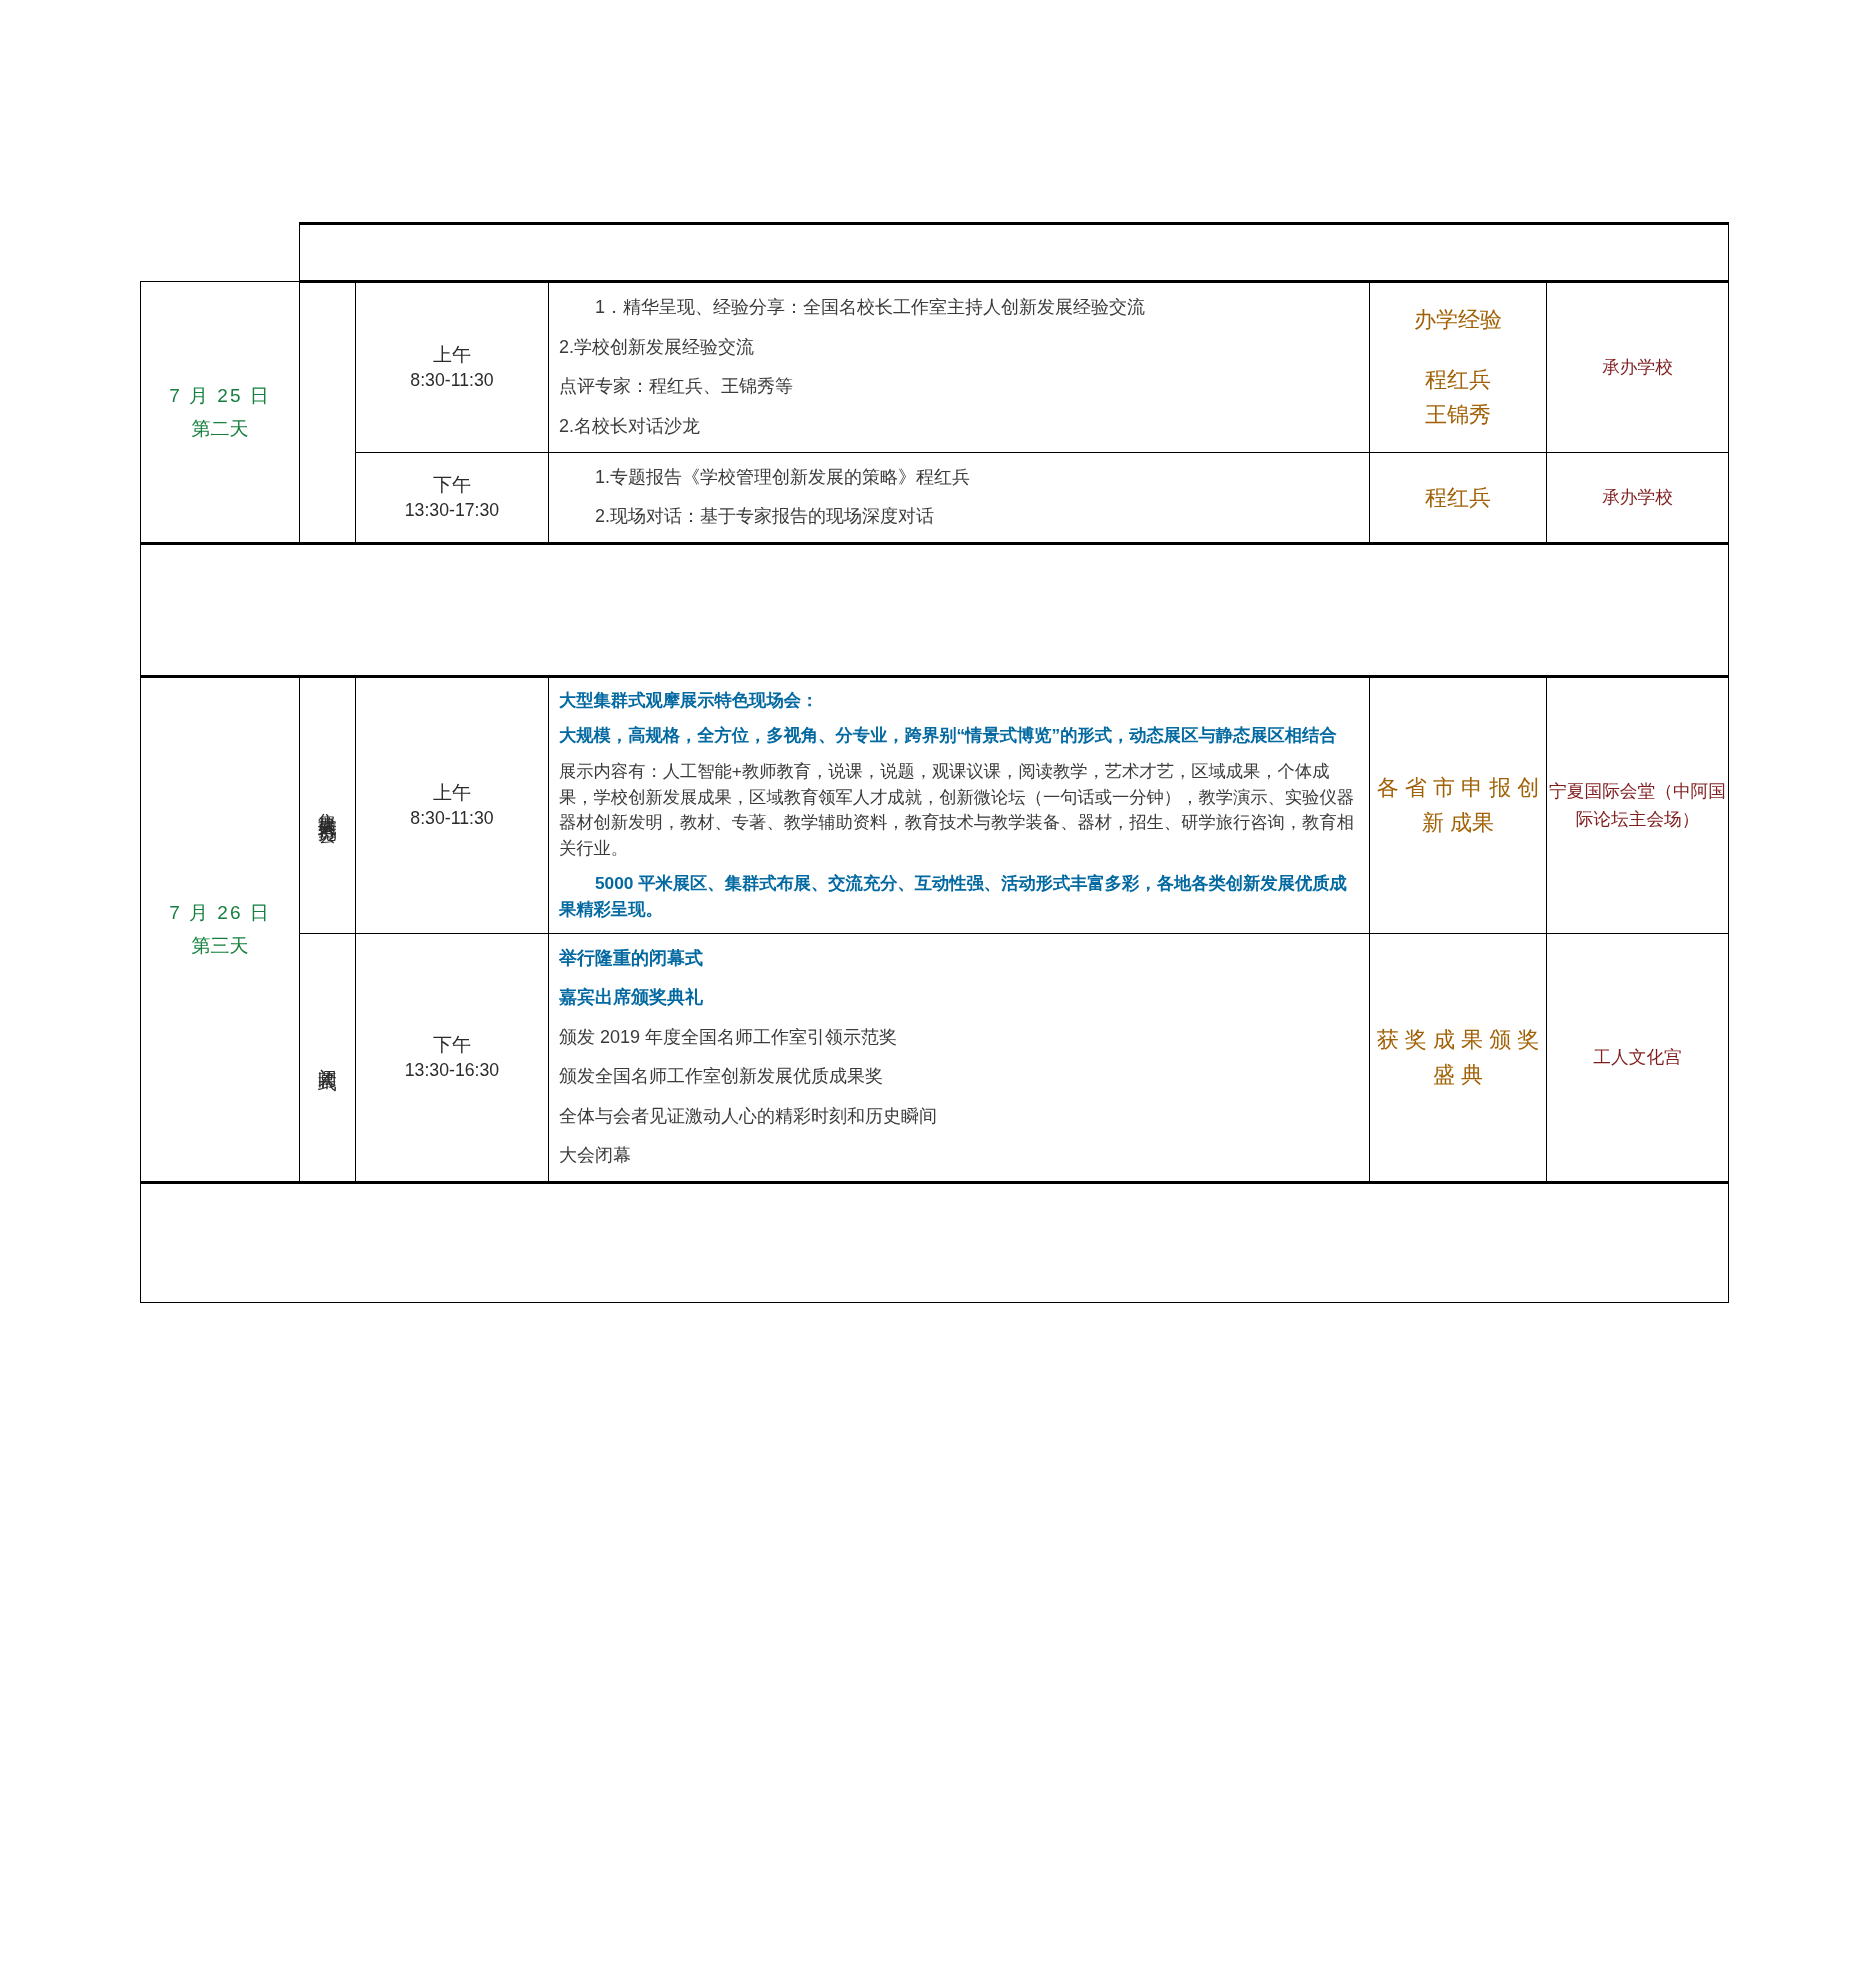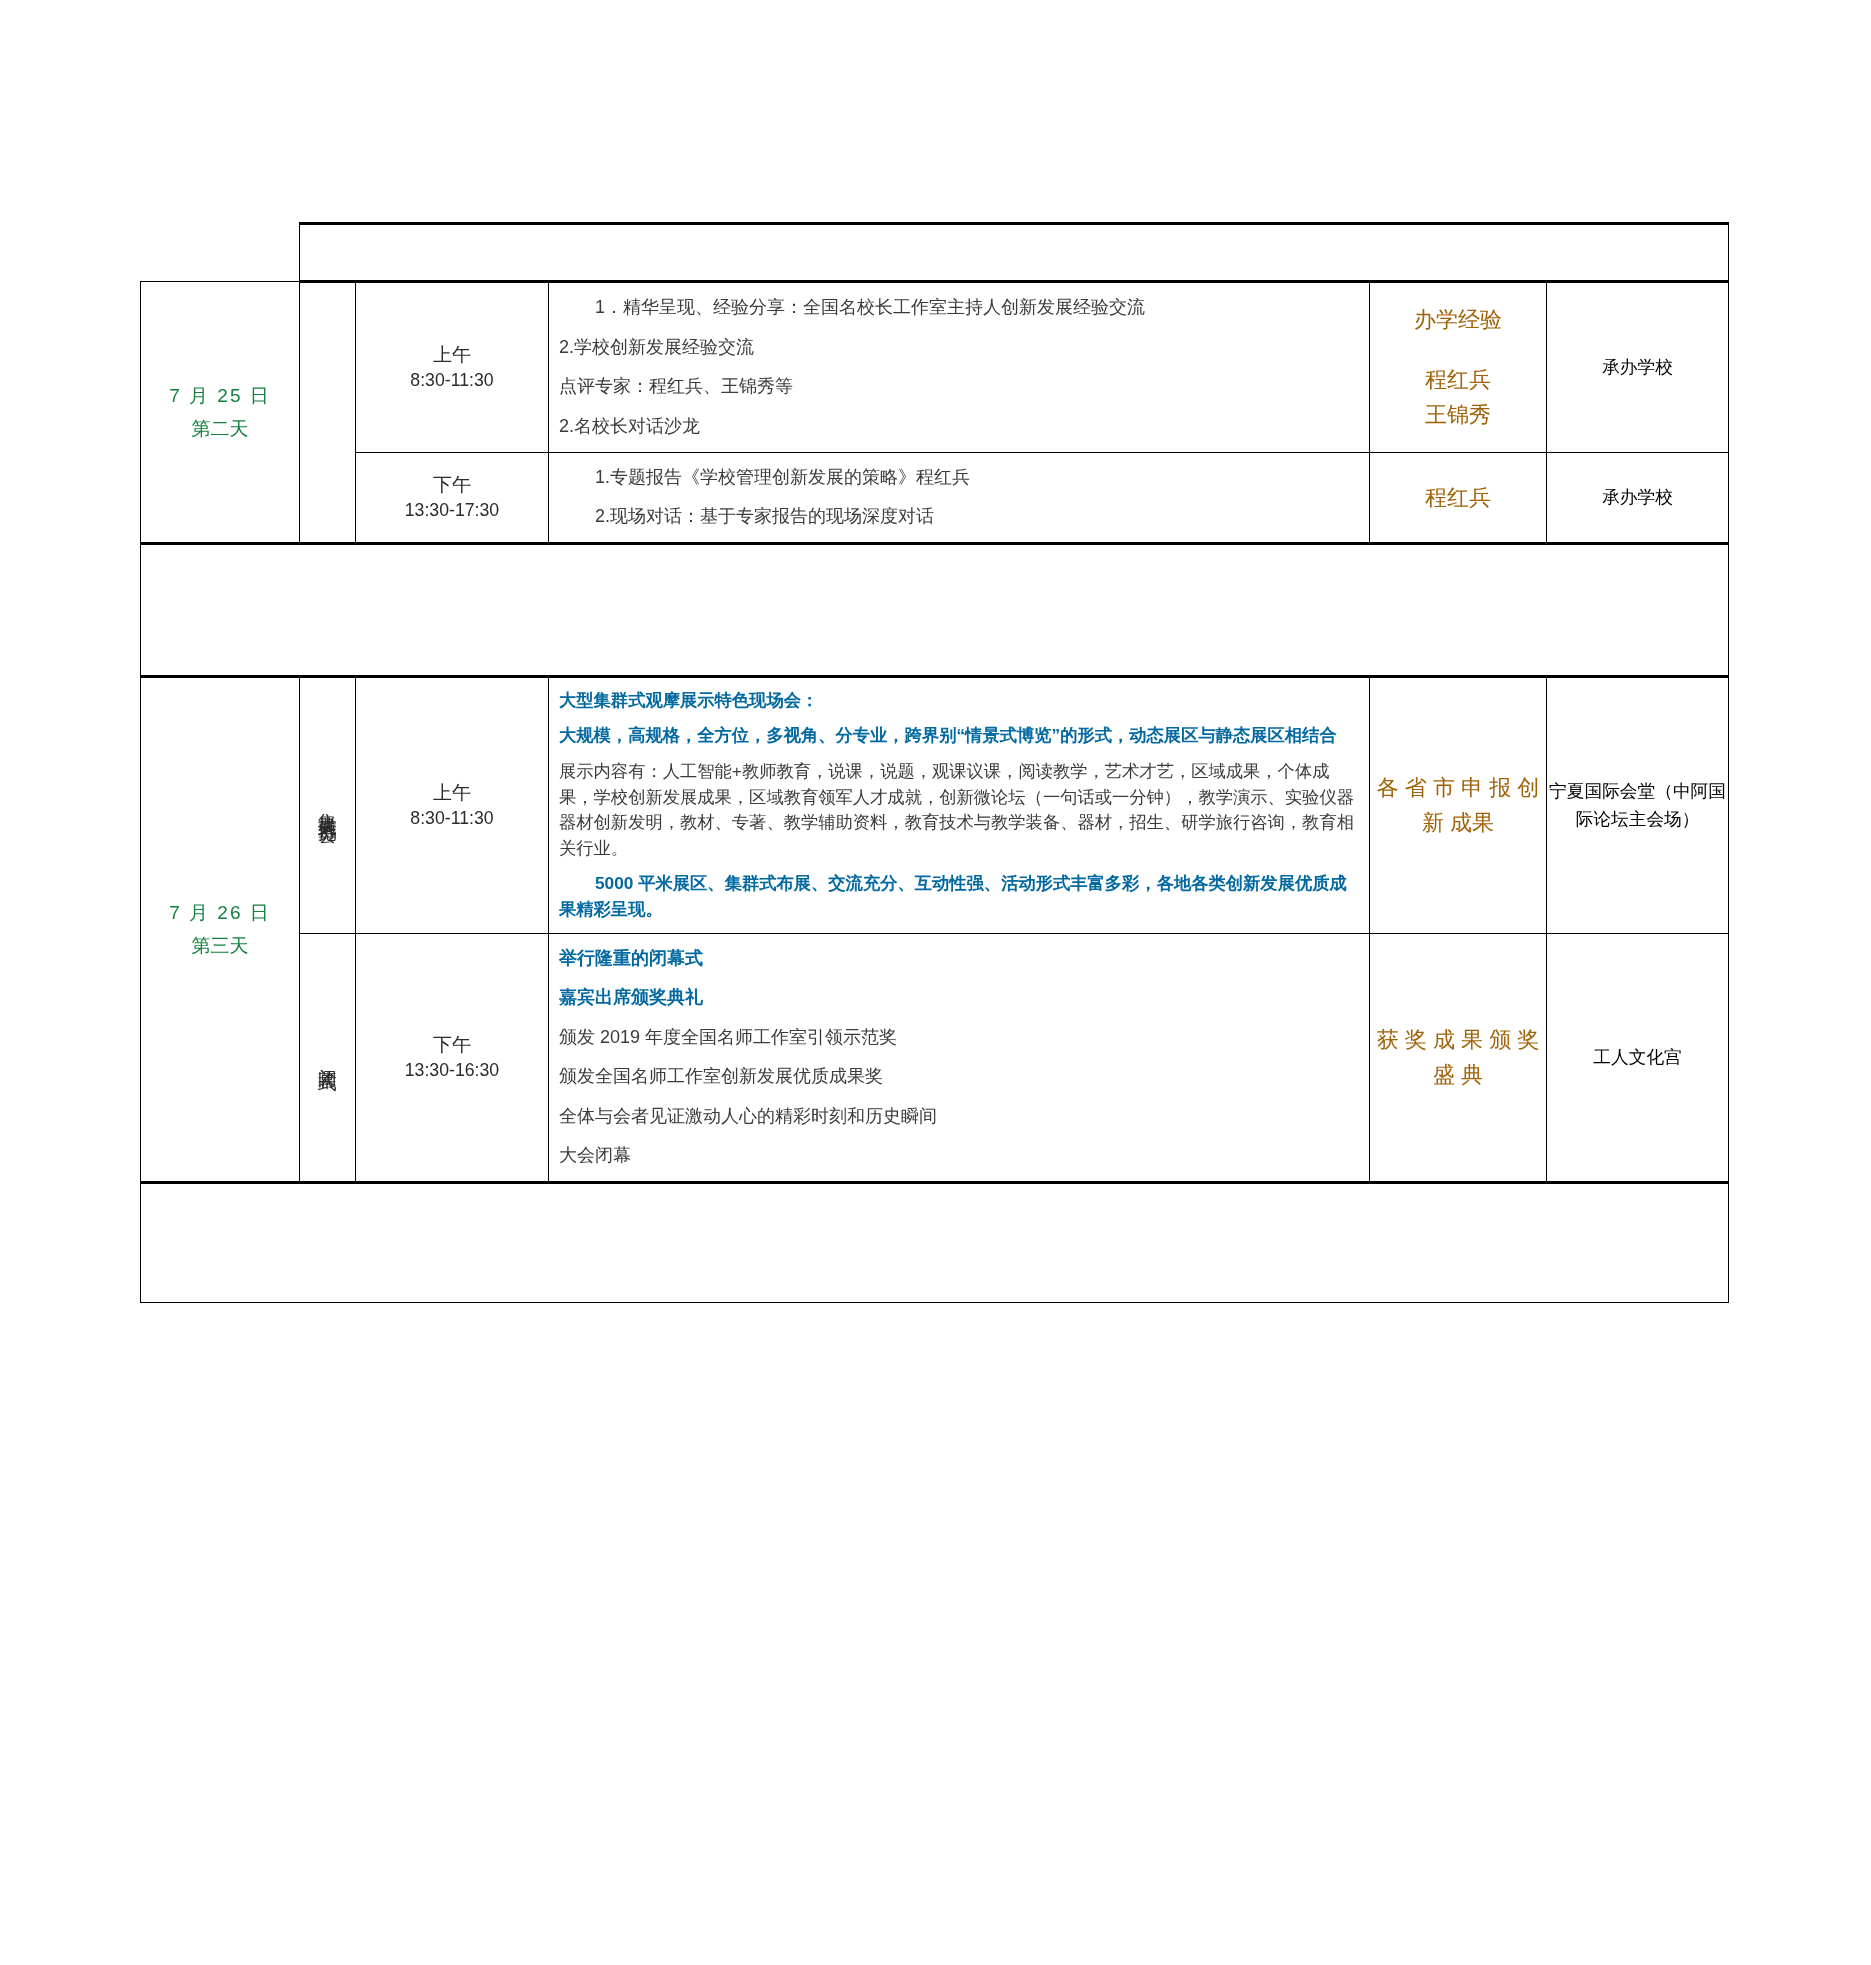--- a/index.html
+++ b/index.html
@@ -112,21 +112,21 @@
     padding: 5.5px 6.3px;
   }
   .topic-cell .just { text-align: justify; text-align-last: justify; }
   .topic-cell .sp { display: block; }
   .topic-cell .gap2 { margin-top: 24.4px; }
 
   .venue-cell {
     text-align: center;
     font-size: 17.7px;
     line-height: 1.6;
-    color: #000000;
+    color: #7f1d1d;
     padding: 5.5px 4.7px;
   }
 
   .spacer-cell { height: 55px; }
   .spacer-tall { height: 130px; }
   .spacer-bottom { height: 118px; }
 
   .no-left   { border-left: none !important; }
   .no-right  { border-right: none !important; }
 </style>

